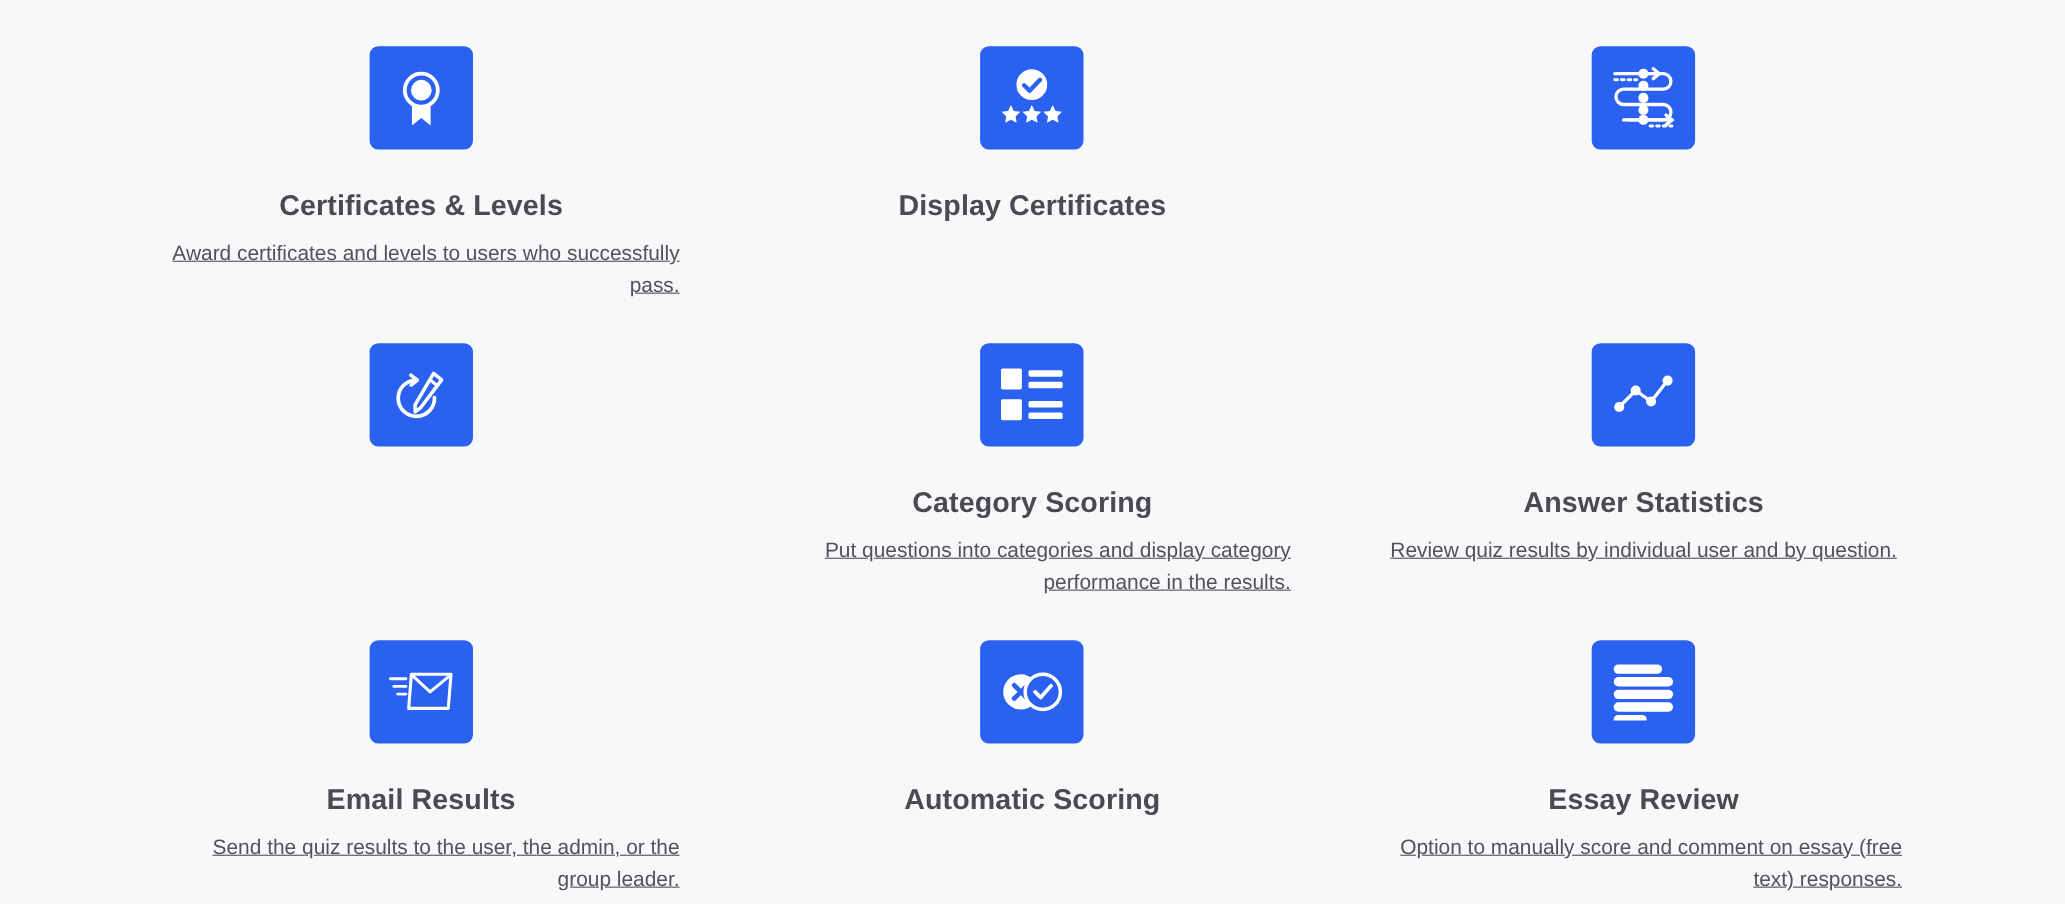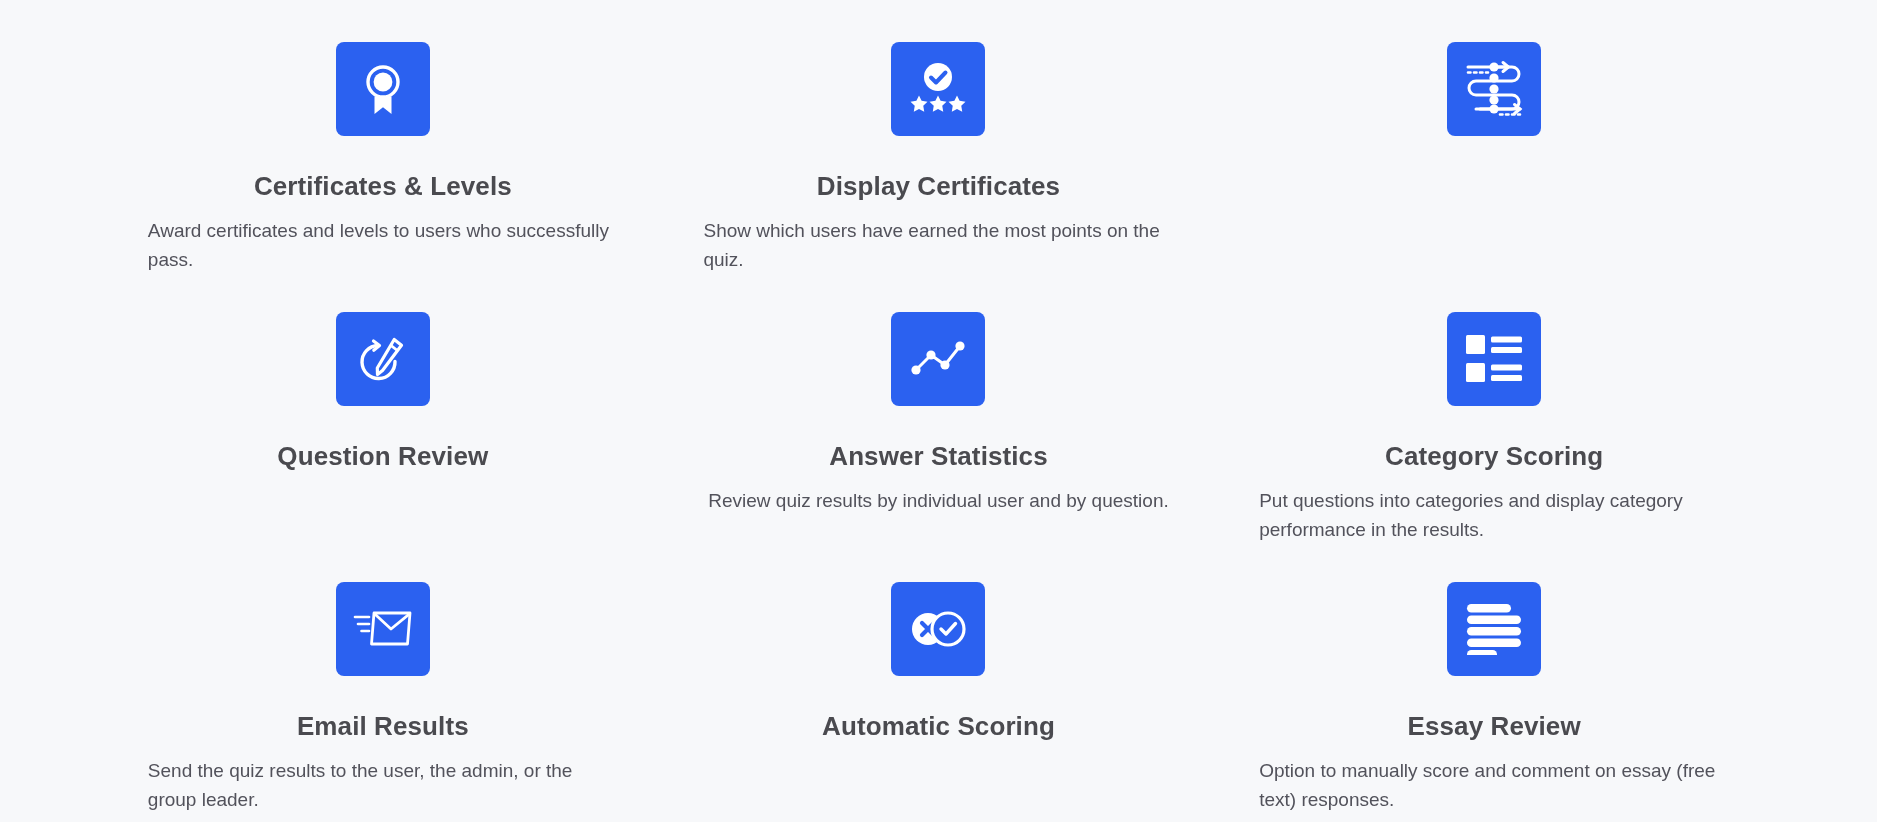--- a/index.html
+++ b/index.html
@@ -23,21 +23,21 @@
     grid-template-columns: repeat(3, 1fr);
     grid-template-rows: repeat(3, 270px);
     column-gap: 30px;
     row-gap: 0px;
     background: #f7f8fa;
   }
   .feature-card {
     display: flex;
     flex-direction: column;
     align-items: center;
-    text-align: left;
+    text-align: right;
     padding: 0 16px;
   }
   .icon-tile {
     width: 94px;
     height: 94px;
     border-radius: 8px;
     background: #2B61F0;
     display: flex;
     align-items: center;
     justify-content: center;
@@ -54,20 +54,21 @@
     letter-spacing: 0.1px;
     line-height: 1.25;
   }
   .feature-desc {
     margin-top: 13px;
     font-size: 19px;
     font-weight: 400;
     color: #52525b;
     line-height: 1.55;
     max-width: 470px;
+    text-decoration: underline;
   }
 </style>
 </head>
 <body>
 
 <div class="features-grid">
 
   <div class="feature-card">
     <div class="icon-tile">
       <svg width="58" height="58" viewBox="0 0 58 58" aria-hidden="true">
@@ -86,21 +87,20 @@
         <circle cx="30" cy="18" r="14" fill="#ffffff"></circle>
         <path d="M23 18.5 L28 23.5 L37.5 13.5" fill="none" stroke="#2B61F0" stroke-width="4" stroke-linecap="round" stroke-linejoin="round"></path>
         <g fill="#ffffff">
           <path d="M11 36.5 l2.6 5.3 5.9 0.9 -4.25 4.15 1 5.85 -5.25 -2.75 -5.25 2.75 1 -5.85 -4.25 -4.15 5.9 -0.9 Z"></path>
           <path d="M30 36.5 l2.6 5.3 5.9 0.9 -4.25 4.15 1 5.85 -5.25 -2.75 -5.25 2.75 1 -5.85 -4.25 -4.15 5.9 -0.9 Z"></path>
           <path d="M49 36.5 l2.6 5.3 5.9 0.9 -4.25 4.15 1 5.85 -5.25 -2.75 -5.25 2.75 1 -5.85 -4.25 -4.15 5.9 -0.9 Z"></path>
         </g>
       </svg>
     </div>
     <div class="feature-title">Display Certificates</div>
-    <div class="feature-desc">Show which users have earned the most points on the quiz.</div>
   </div>
 
   <div class="feature-card">
     <div class="icon-tile">
       <svg width="64" height="62" viewBox="0 0 64 62" aria-hidden="true">
         <g fill="none" stroke="#ffffff" stroke-width="3" stroke-linecap="round">
           <path d="M6 9 H46"></path>
           <path d="M41 4.5 L46.5 9 L41 13.5"></path>
           <path d="M6 14.5 H26" stroke-dasharray="2.5 3.5" stroke-width="2.6"></path>
           <path d="M36 9 H50 a7 7 0 0 1 0 14 H14 a7 7 0 0 0 0 14 H50 a7 7 0 0 1 0 14 H14"></path>
@@ -121,37 +121,20 @@
 
   <div class="feature-card">
     <div class="icon-tile">
       <svg width="58" height="58" viewBox="0 0 58 58" aria-hidden="true">
         <path d="M24 15.5 A16.5 16.5 0 1 0 41 31.5" fill="none" stroke="#ffffff" stroke-width="3.4" stroke-linecap="round"></path>
         <path d="M19.5 11 L25.5 15.6 L19.8 20.2" fill="none" stroke="#ffffff" stroke-width="3.2" stroke-linecap="round" stroke-linejoin="round"></path>
         <path d="M40.2 9.5 L47.5 15.3 L28.5 40.5 L23.5 44.5 L23.3 38 Z" fill="none" stroke="#ffffff" stroke-width="3.2" stroke-linejoin="round"></path>
         <path d="M36.2 14.8 L43.4 20.5" fill="none" stroke="#ffffff" stroke-width="2.8"></path>
       </svg>
     </div>
-    <div class="feature-title">Question Review</div>
-  </div>
-
-  <div class="feature-card">
-    <div class="icon-tile">
-      <svg width="58" height="44" viewBox="0 0 58 44" aria-hidden="true">
-        <polyline points="7,33 22,18 36,28 51,9" fill="none" stroke="#ffffff" stroke-width="3" stroke-linecap="round" stroke-linejoin="round"></polyline>
-        <g fill="#ffffff">
-          <circle cx="7" cy="33" r="4.6"></circle>
-          <circle cx="22" cy="18" r="4.6"></circle>
-          <circle cx="36" cy="28" r="4.6"></circle>
-          <circle cx="51" cy="9" r="4.6"></circle>
-        </g>
-      </svg>
-    </div>
-    <div class="feature-title">Answer Statistics</div>
-    <div class="feature-desc">Review quiz results by individual user and by question.</div>
   </div>
 
   <div class="feature-card">
     <div class="icon-tile">
       <svg width="60" height="52" viewBox="0 0 60 52" aria-hidden="true">
         <g fill="#ffffff">
           <rect x="2" y="2" width="19" height="19" rx="1.5"></rect>
           <rect x="27" y="3.5" width="31" height="6" rx="1.5"></rect>
           <rect x="27" y="14" width="31" height="6" rx="1.5"></rect>
           <rect x="2" y="30" width="19" height="19" rx="1.5"></rect>
@@ -159,20 +142,36 @@
           <rect x="27" y="42" width="31" height="6" rx="1.5"></rect>
         </g>
       </svg>
     </div>
     <div class="feature-title">Category Scoring</div>
     <div class="feature-desc">Put questions into categories and display category performance in the results.</div>
   </div>
 
   <div class="feature-card">
     <div class="icon-tile">
+      <svg width="58" height="44" viewBox="0 0 58 44" aria-hidden="true">
+        <polyline points="7,33 22,18 36,28 51,9" fill="none" stroke="#ffffff" stroke-width="3" stroke-linecap="round" stroke-linejoin="round"></polyline>
+        <g fill="#ffffff">
+          <circle cx="7" cy="33" r="4.6"></circle>
+          <circle cx="22" cy="18" r="4.6"></circle>
+          <circle cx="36" cy="28" r="4.6"></circle>
+          <circle cx="51" cy="9" r="4.6"></circle>
+        </g>
+      </svg>
+    </div>
+    <div class="feature-title">Answer Statistics</div>
+    <div class="feature-desc">Review quiz results by individual user and by question.</div>
+  </div>
+
+  <div class="feature-card">
+    <div class="icon-tile">
       <svg width="60" height="46" viewBox="0 0 60 46" aria-hidden="true">
         <g fill="none" stroke="#ffffff" stroke-width="2.6" stroke-linecap="round">
           <path d="M2 11 H16"></path>
           <path d="M5 18 H16"></path>
           <path d="M8.5 25 H16"></path>
         </g>
         <g fill="none" stroke="#ffffff" stroke-width="2.8" stroke-linejoin="round">
           <path d="M21 7 H57 L54.5 38 H18.5 Z"></path>
           <path d="M21.5 7.8 L38 23 L56.5 7.8"></path>
         </g>

